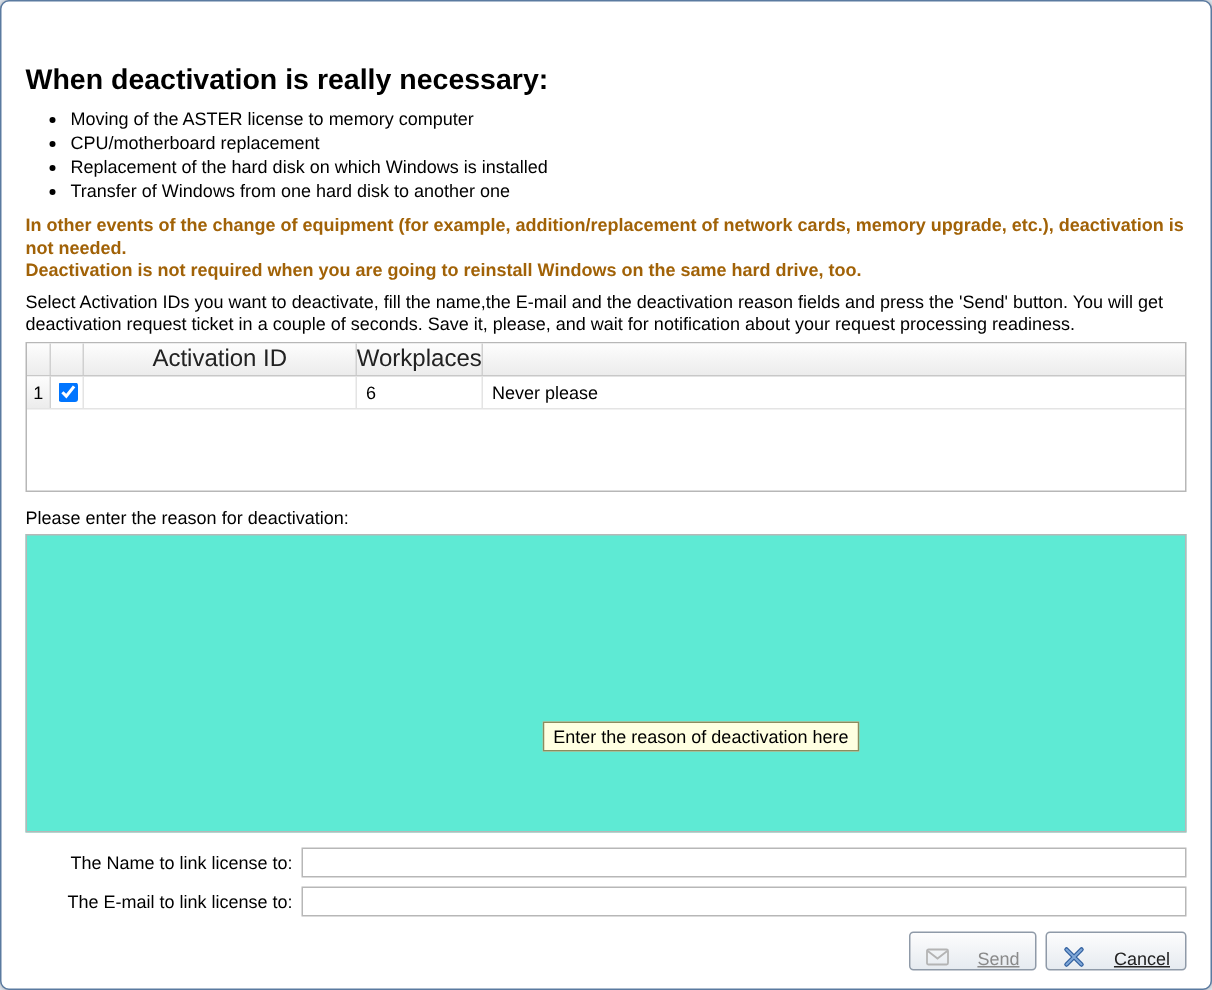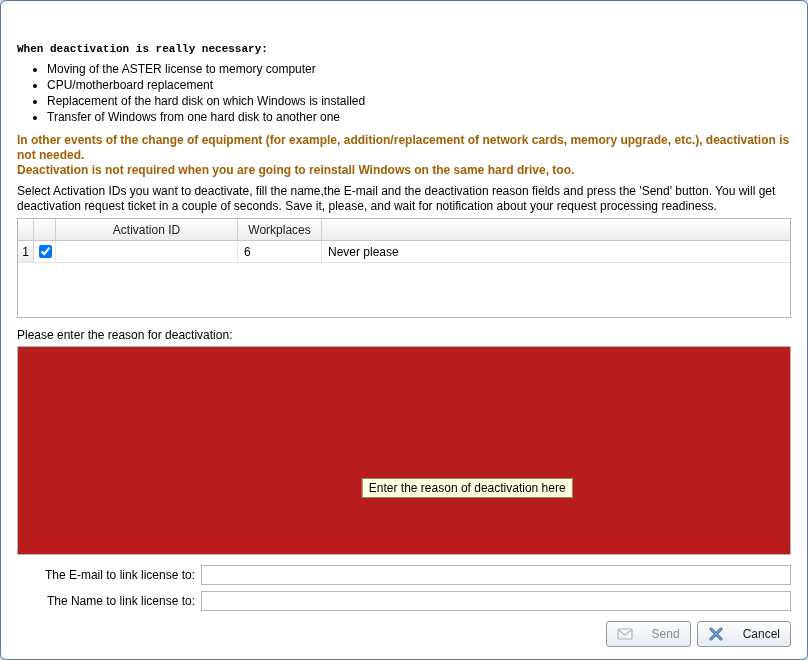--- a/index.html
+++ b/index.html
@@ -59,21 +59,21 @@
   }
   .winbtn.close svg { filter: drop-shadow(0 1px 0 rgba(0,0,0,.3)); }
 
   .client {
     position: absolute; left: 6px; right: 6px; top: 32px; bottom: 6px;
     background: #fff;
     display: flex; flex-direction: column;
     padding: 8px 10px 6px 10px;
   }
 
-  .heading { font-weight: bold; font-size: 11px; margin: 2px 0 4px 0; font-family: Liberation Mono, monospace; }
+  .heading { font-weight: bold; font-size: 19px; margin: 2px 0 4px 0; }
   ul.bullets { margin: 2px 0 8px 30px; padding: 0; }
   ul.bullets li { margin: 0; line-height: 16px; }
 
   .warning { color: #a16207; font-weight: bold; line-height: 15px; margin-bottom: 6px; }
   .instructions { color: #000; line-height: 15px; margin-bottom: 4px; }
 
   .grid {
     border: 1px solid #b7b7b7;
     height: 100px;
     background: #fff;
@@ -81,21 +81,21 @@
   }
   .grid-header {
     display: flex;
     background: linear-gradient(to bottom,#fdfdfd,#ececec);
     border-bottom: 1px solid #c8c8c8;
     height: 22px;
   }
   .gh {
     border-right: 1px solid #d0d0d0;
     display: flex; align-items: center; justify-content: center;
-    font-size: 12px; color: #222;
+    font-size: 16px; color: #222;
   }
   .gh.idx { width: 16px; }
   .gh.chk { width: 22px; }
   .gh.act { width: 182px; }
   .gh.wp  { width: 84px; }
   .gh.exp { flex: 1; border-right: none; }
 
   .grid-row {
     display: flex; height: 22px; align-items: stretch;
     border-bottom: 1px solid #e4e4e4;
@@ -104,21 +104,21 @@
   .gc.idx { width: 16px; justify-content: center; background: linear-gradient(to bottom,#fdfdfd,#ececec); border-right:1px solid #d0d0d0; padding:0;}
   .gc.chk { width: 22px; justify-content: center; padding:0;}
   .gc.act { width: 182px; }
   .gc.wp  { width: 84px; }
   .gc.exp { flex: 1; border-right: none; }
 
   .reason-label { margin-bottom: 4px; }
   .reason-box {
     flex: 1;
     border: 1px solid #b7b7b7;
-    background: #b91c1c;
+    background: #5eead4;
     position: relative;
     min-height: 120px;
     margin-bottom: 10px;
   }
   .tooltip {
     position: absolute;
     left: 50%; top: 68%;
     transform: translate(-20%, -50%);
     background: #ffffe1;
     border: 1px solid #8c8c5e;
@@ -143,25 +143,26 @@
   }
 
   .button-row {
     display: flex; justify-content: flex-end; gap: 6px; padding-top: 4px;
   }
   .btn {
     min-width: 78px; height: 26px;
     border: 1px solid #8f9aa8;
     border-radius: 3px;
     background: linear-gradient(to bottom,#fdfdfd,#e6ebf0);
-    display: inline-flex; align-items: center; justify-content: center;
+    display: inline-flex; align-items: flex-end; justify-content: center;
     gap: 19px;
     font-size: 12px; color: #222;
     cursor: default;
     padding: 0 10px;
+    text-decoration: underline;
   }
   .btn.disabled { color: #8a8a8a; }
   .btn .icoslot { width:16px; height:16px; display:inline-flex; align-items:center; justify-content:center; }
 </style>
 </head>
 <body>
 
 <div class="window">
 
 
@@ -199,25 +200,25 @@
         <div class="gc exp">Never please</div>
       </div>
     </div>
 
     <div class="reason-label">Please enter the reason for deactivation:</div>
     <div class="reason-box">
       <div class="tooltip">Enter the reason of deactivation here</div>
     </div>
 
     <div class="form-row">
+      <div class="lbl">The Name to link license to:</div>
+      <input type="text" value="" style="">
+    </div>
+    <div class="form-row">
       <div class="lbl">The E-mail to link license to:</div>
-      <input type="text" value="" style="">
-    </div>
-    <div class="form-row">
-      <div class="lbl">The Name to link license to:</div>
       <input type="text" value="" style="">
     </div>
 
     <div class="button-row">
       <div class="btn disabled">
         <span class="icoslot">
           <svg width="16" height="12" viewBox="0 0 16 12">
             <rect x="1" y="1" width="14" height="10" rx="1" fill="none" stroke="#b4b4b4" stroke-width="1.2"></rect>
             <path d="M1.5 2 L8 7 L14.5 2" fill="none" stroke="#b4b4b4" stroke-width="1.2"></path>
           </svg>

